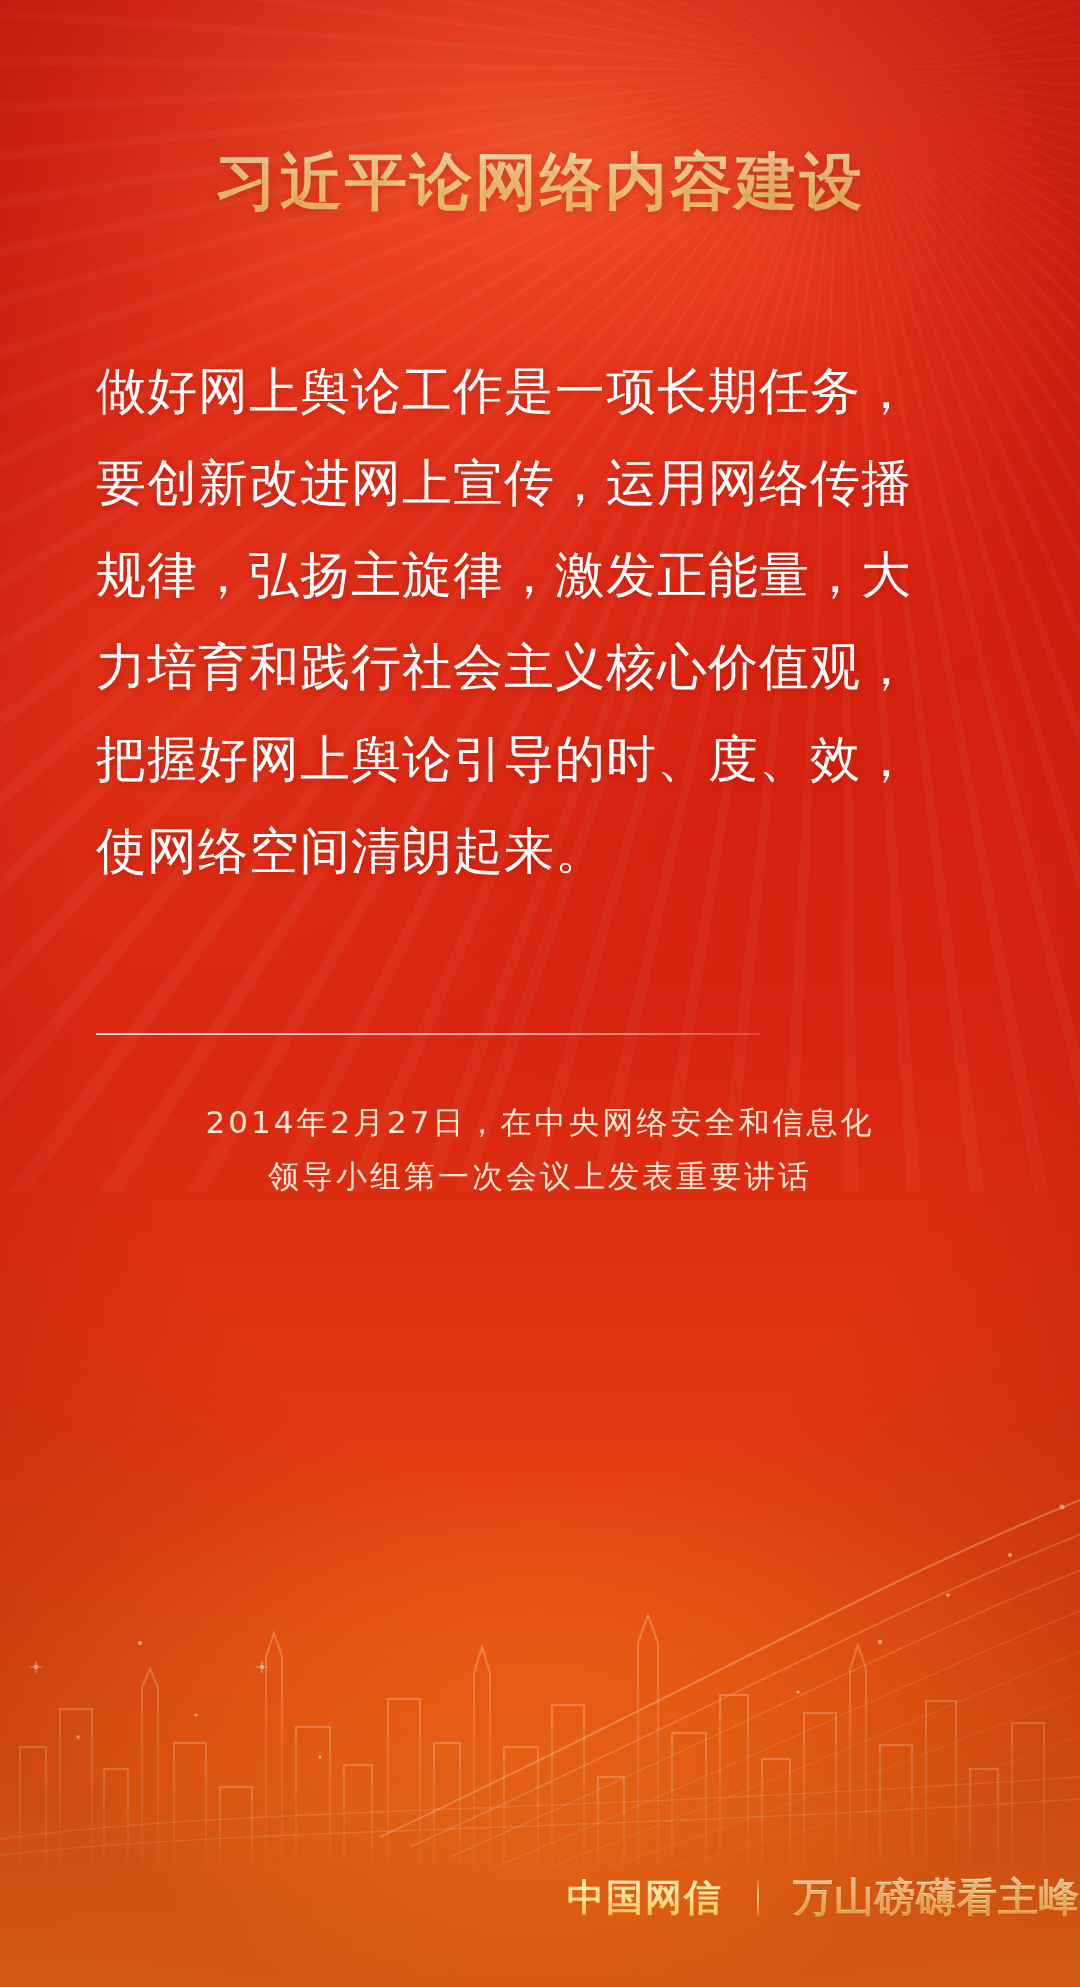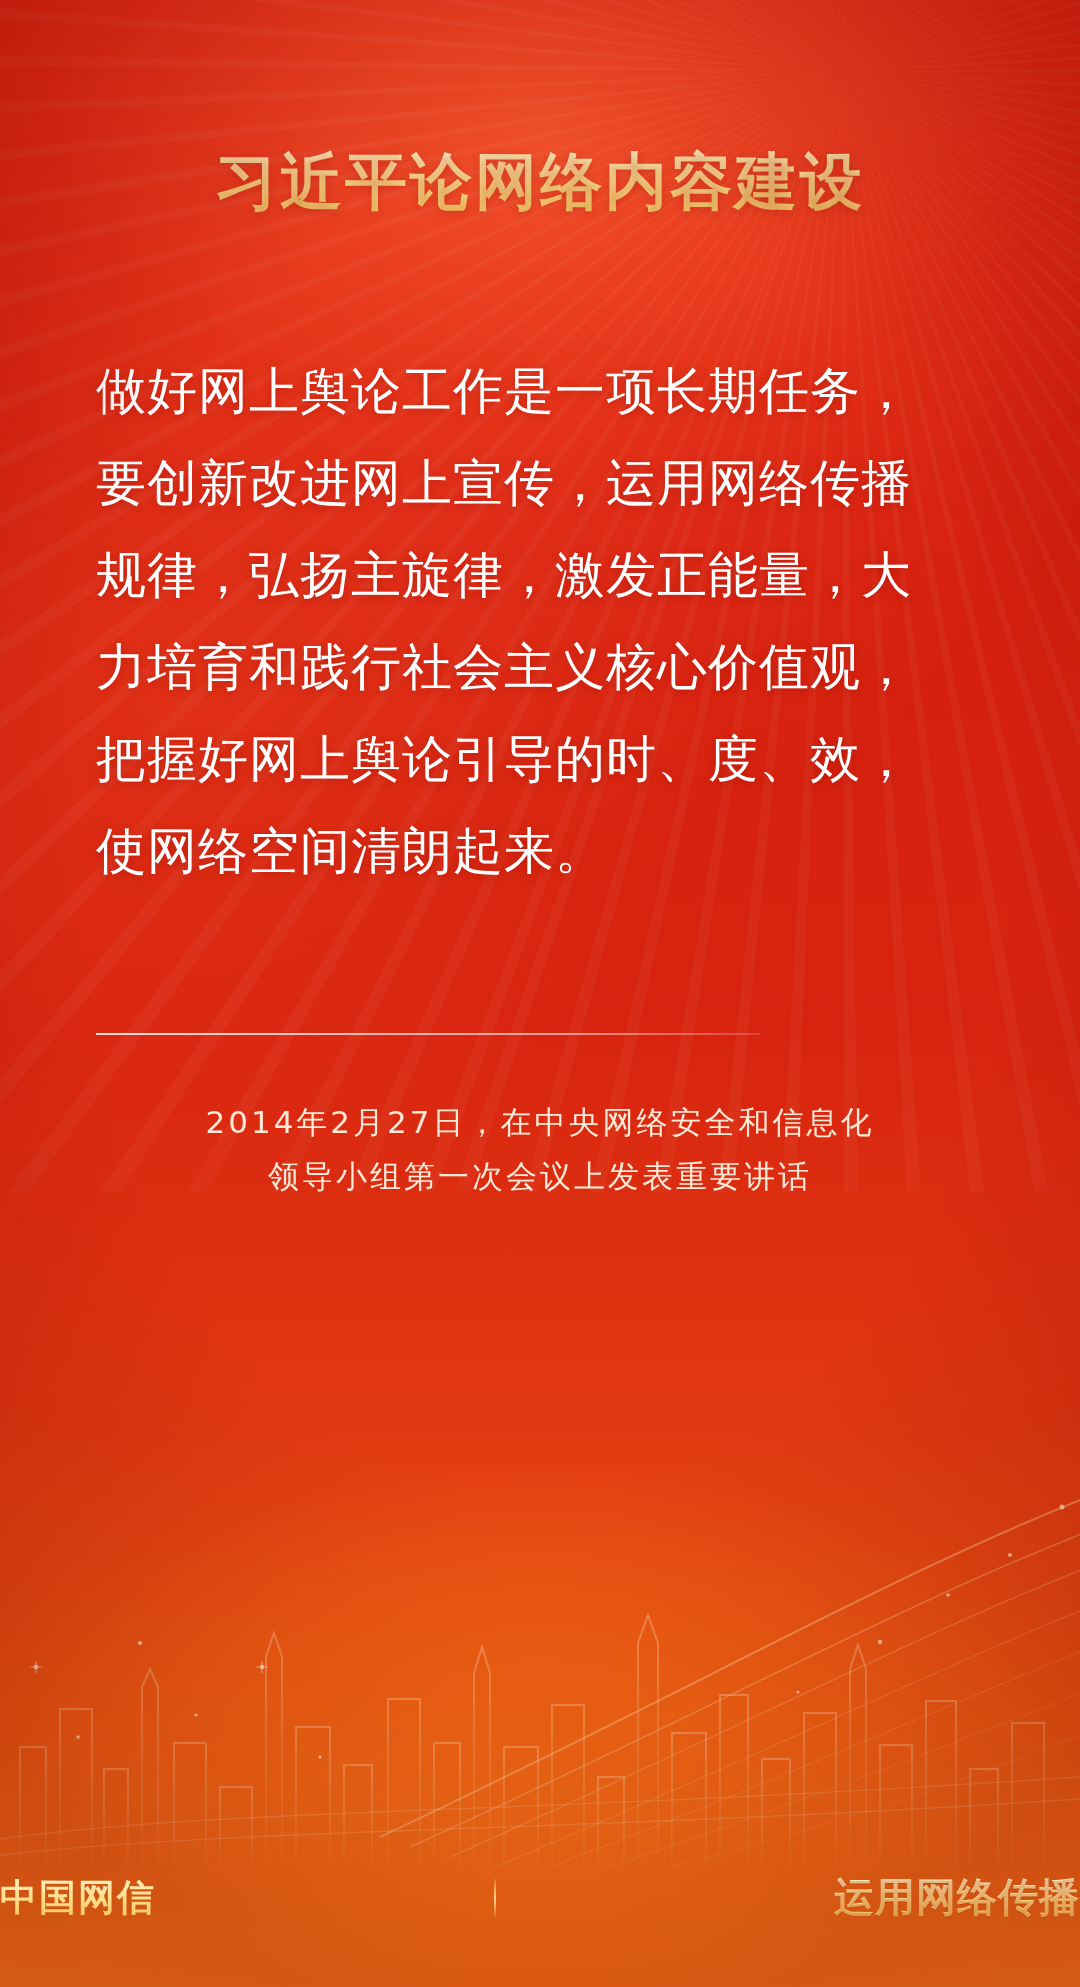--- a/index.html
+++ b/index.html
@@ -123,21 +123,21 @@
   .sparkles { position: absolute; left: 0; bottom: 140px; width: 420px; height: 300px; pointer-events: none; }
   .sparkles svg { display:block; width: 100%; height: 100%; }
 
   
   .footer {
     position: absolute;
     left: 0; right: 0;
     bottom: 62px;
     display: flex;
     align-items: center;
-    justify-content: space-between;
+    justify-content: flex-end;
     gap: 34px;
   }
   .footer .brand {
     font-family: "DejaVu Sans", sans-serif;
     font-weight: 700;
     font-size: 37px;
     letter-spacing: 2px;
     background: linear-gradient(180deg, #fff4cf 0%, #ffdc86 55%, #f3c052 100%);
     -webkit-background-clip: text;
     background-clip: text;
@@ -264,16 +264,16 @@
         <path d="M256 120 L268 120 M262 114 L262 126"></path>
       </g>
     </svg>
   </div>
 
   <div class="vignette"></div>
 
   <div class="footer">
     <span class="brand">中国网信</span>
     <span class="sep"></span>
-    <span class="slogan">运用网络传播</span>
+    <span class="slogan">万山磅礴看主峰</span>
   </div>
 
 </div>
 
 </body></html>

